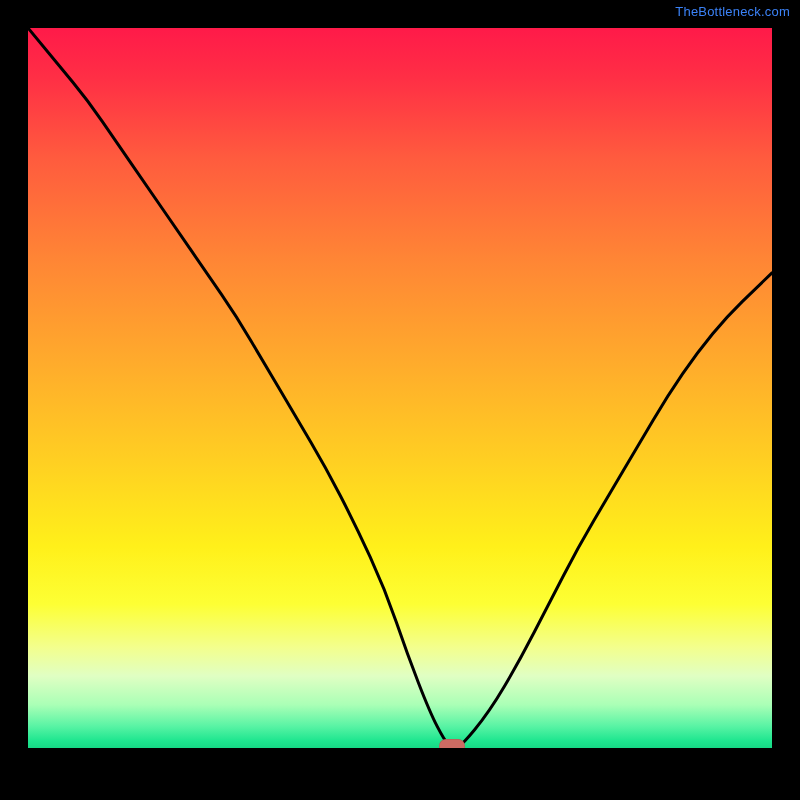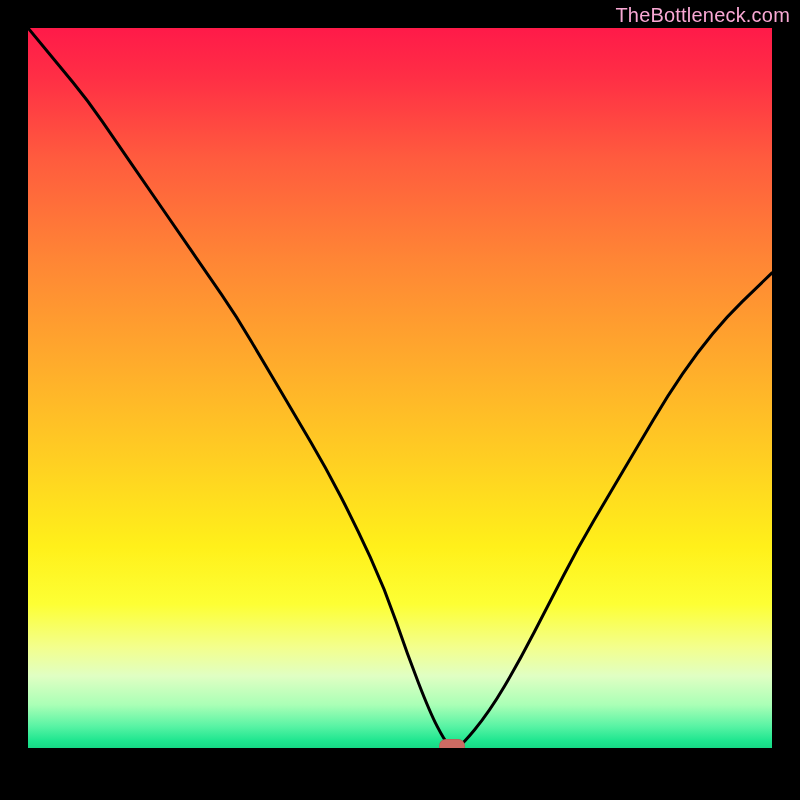--- a/index.html
+++ b/index.html
@@ -8,22 +8,22 @@
     width: 800px;
     height: 800px;
     background: #000;
     overflow: hidden;
     font-family: Arial, Helvetica, sans-serif;
   }
   .watermark {
     position: absolute;
     top: 4px;
     right: 10px;
-    color: #f9a8d4;
-    font-size: 20px;
+    color: #3b82f6;
+    font-size: 13px;
     font-weight: 500;
     z-index: 10;
     letter-spacing: 0.2px;
   }
   .plot-frame {
     position: absolute;
     left: 28px;
     top: 28px;
     width: 744px;
     height: 744px;

